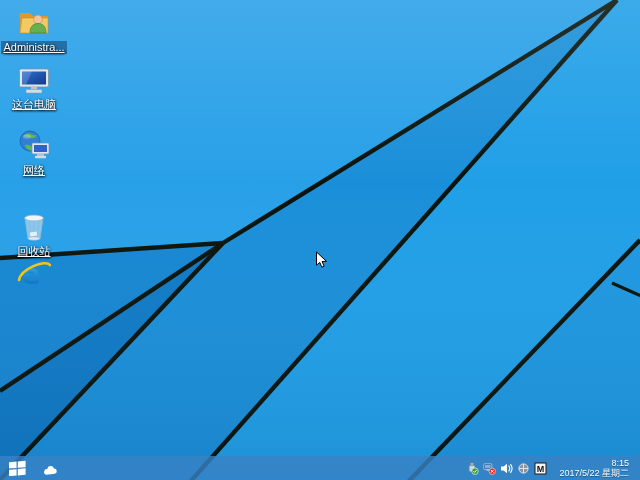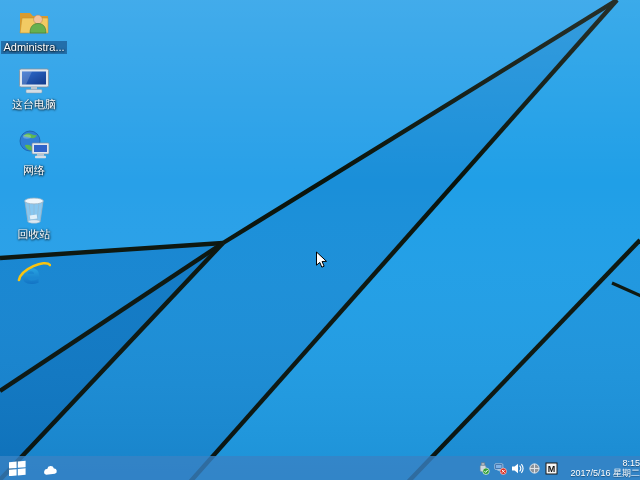--- a/index.html
+++ b/index.html
@@ -6,33 +6,33 @@
   .stage{position:relative;width:640px;height:480px;overflow:hidden;
          font-family:"Liberation Sans","DejaVu Sans",sans-serif;background:#1b8ed8;}
   .wallpaper{position:absolute;left:0;top:0;}
 
   
   .dicon{position:absolute;left:0;width:68px;display:flex;flex-direction:column;
          align-items:center;cursor:pointer;}
   .dicon svg{width:34px;height:34px;flex:0 0 auto;}
   .dlabel{margin-top:2px;max-width:66px;text-align:center;font-size:11px;line-height:13px;
           color:#fff;text-shadow:0 1px 2px rgba(0,0,0,.9),1px 0 2px rgba(0,0,0,.7);
-          padding:0 2px;word-break:break-word;}
+          padding:0 2px;word-break:break-word;text-decoration:underline;}
   .dicon.selected .dlabel{background:rgba(24,84,140,.68);}
 
   
   .taskbar{position:absolute;left:0;bottom:0;width:640px;height:24px;
            background:rgba(56,130,196,.80);display:flex;align-items:center;z-index:5;}
   .startbtn{width:34px;height:24px;display:flex;align-items:center;justify-content:center;cursor:pointer;}
   .task-qq{margin-left:4px;width:28px;height:24px;display:flex;align-items:center;justify-content:center;cursor:pointer;}
   .spacer{flex:1;}
   .tray{display:flex;align-items:center;gap:4px;margin-right:4px;}
   .tray svg{width:13px;height:13px;display:block;cursor:pointer;}
   .clock{width:78px;text-align:right;color:#fff;font-size:9px;line-height:10px;
-         padding-right:0;cursor:pointer;text-shadow:0 1px 1px rgba(0,0,0,.4);}
+         padding-right:11px;cursor:pointer;text-shadow:0 1px 1px rgba(0,0,0,.4);}
   .cursor{position:absolute;left:315px;top:251px;z-index:9;}
 </style>
 </head>
 <body>
 
 <div class="stage">
 
   <svg class="wallpaper" width="640" height="480" viewBox="0 0 640 480">
     <defs>
       <linearGradient id="glow" x1="0" y1="0" x2="0" y2="1">
@@ -93,21 +93,21 @@
       <path d="M8 17q5-1 7 2t5 2q-4 3-8 1t-4-5z" fill="#5cb653"></path>
       <ellipse cx="10" cy="8.6" rx="4" ry="2.2" fill="rgba(255,255,255,.25)"></ellipse>
       <rect x="15" y="15" width="17" height="11" rx="1" fill="#dfe7ee" stroke="#7d8fa0" stroke-width=".7"></rect>
       <rect x="17" y="17" width="13" height="7" fill="#2e63c9"></rect>
       <rect x="20" y="26" width="7" height="1.8" fill="#b9c4cf"></rect>
       <rect x="18" y="27.8" width="11" height="2.4" rx=".8" fill="#d4dde5"></rect>
     </svg>
     <span class="dlabel">网络</span>
   </div>
 
-  <div class="dicon" style="top:192px;justify-content:center;">
+  <div class="dicon" style="top:209px;justify-content:center;">
     <svg viewBox="0 0 34 34">
       <path d="M8 9.5 L11 30 h12 L26 9.5z" fill="rgba(214,232,245,.55)" stroke="#9db4c4" stroke-width=".8"></path>
       <path d="M12 11l2 17M17 11.5v17M22 11l-2 17" stroke="rgba(150,175,195,.6)" fill="none" stroke-width=".8"></path>
       <rect x="13" y="23" width="7" height="4" fill="rgba(255,255,255,.75)" transform="rotate(-8 16 25)"></rect>
       <ellipse cx="17" cy="9" rx="9.4" ry="2.9" fill="#eef6fb" stroke="#9db4c4" stroke-width=".8"></ellipse>
       <ellipse cx="17" cy="29.5" rx="5.8" ry="1.7" fill="#dbe8f2" stroke="#9db4c4" stroke-width=".5"></ellipse>
     </svg>
     <span class="dlabel">回收站</span>
   </div>
 
@@ -173,16 +173,16 @@
         <path d="M1.9 6.5h9.2M6.5 1.9v9.2" stroke="#dfe3e8" stroke-width="1"></path>
       </svg>
       <svg viewBox="0 0 13 13">
         <rect x="1" y="1" width="11" height="11" fill="#f5f5f5" stroke="#1a1a1a" stroke-width="1"></rect>
         <text x="6.5" y="10" text-anchor="middle" font-size="9" font-weight="bold" fill="#111" font-family="'Liberation Sans',sans-serif">M</text>
       </svg>
     </div>
 
     <div class="clock">
       <div>8:15</div>
-      <div>2017/5/16 星期二</div>
+      <div>2017/5/22 星期二</div>
     </div>
   </div>
 </div>
 
 </body></html>

